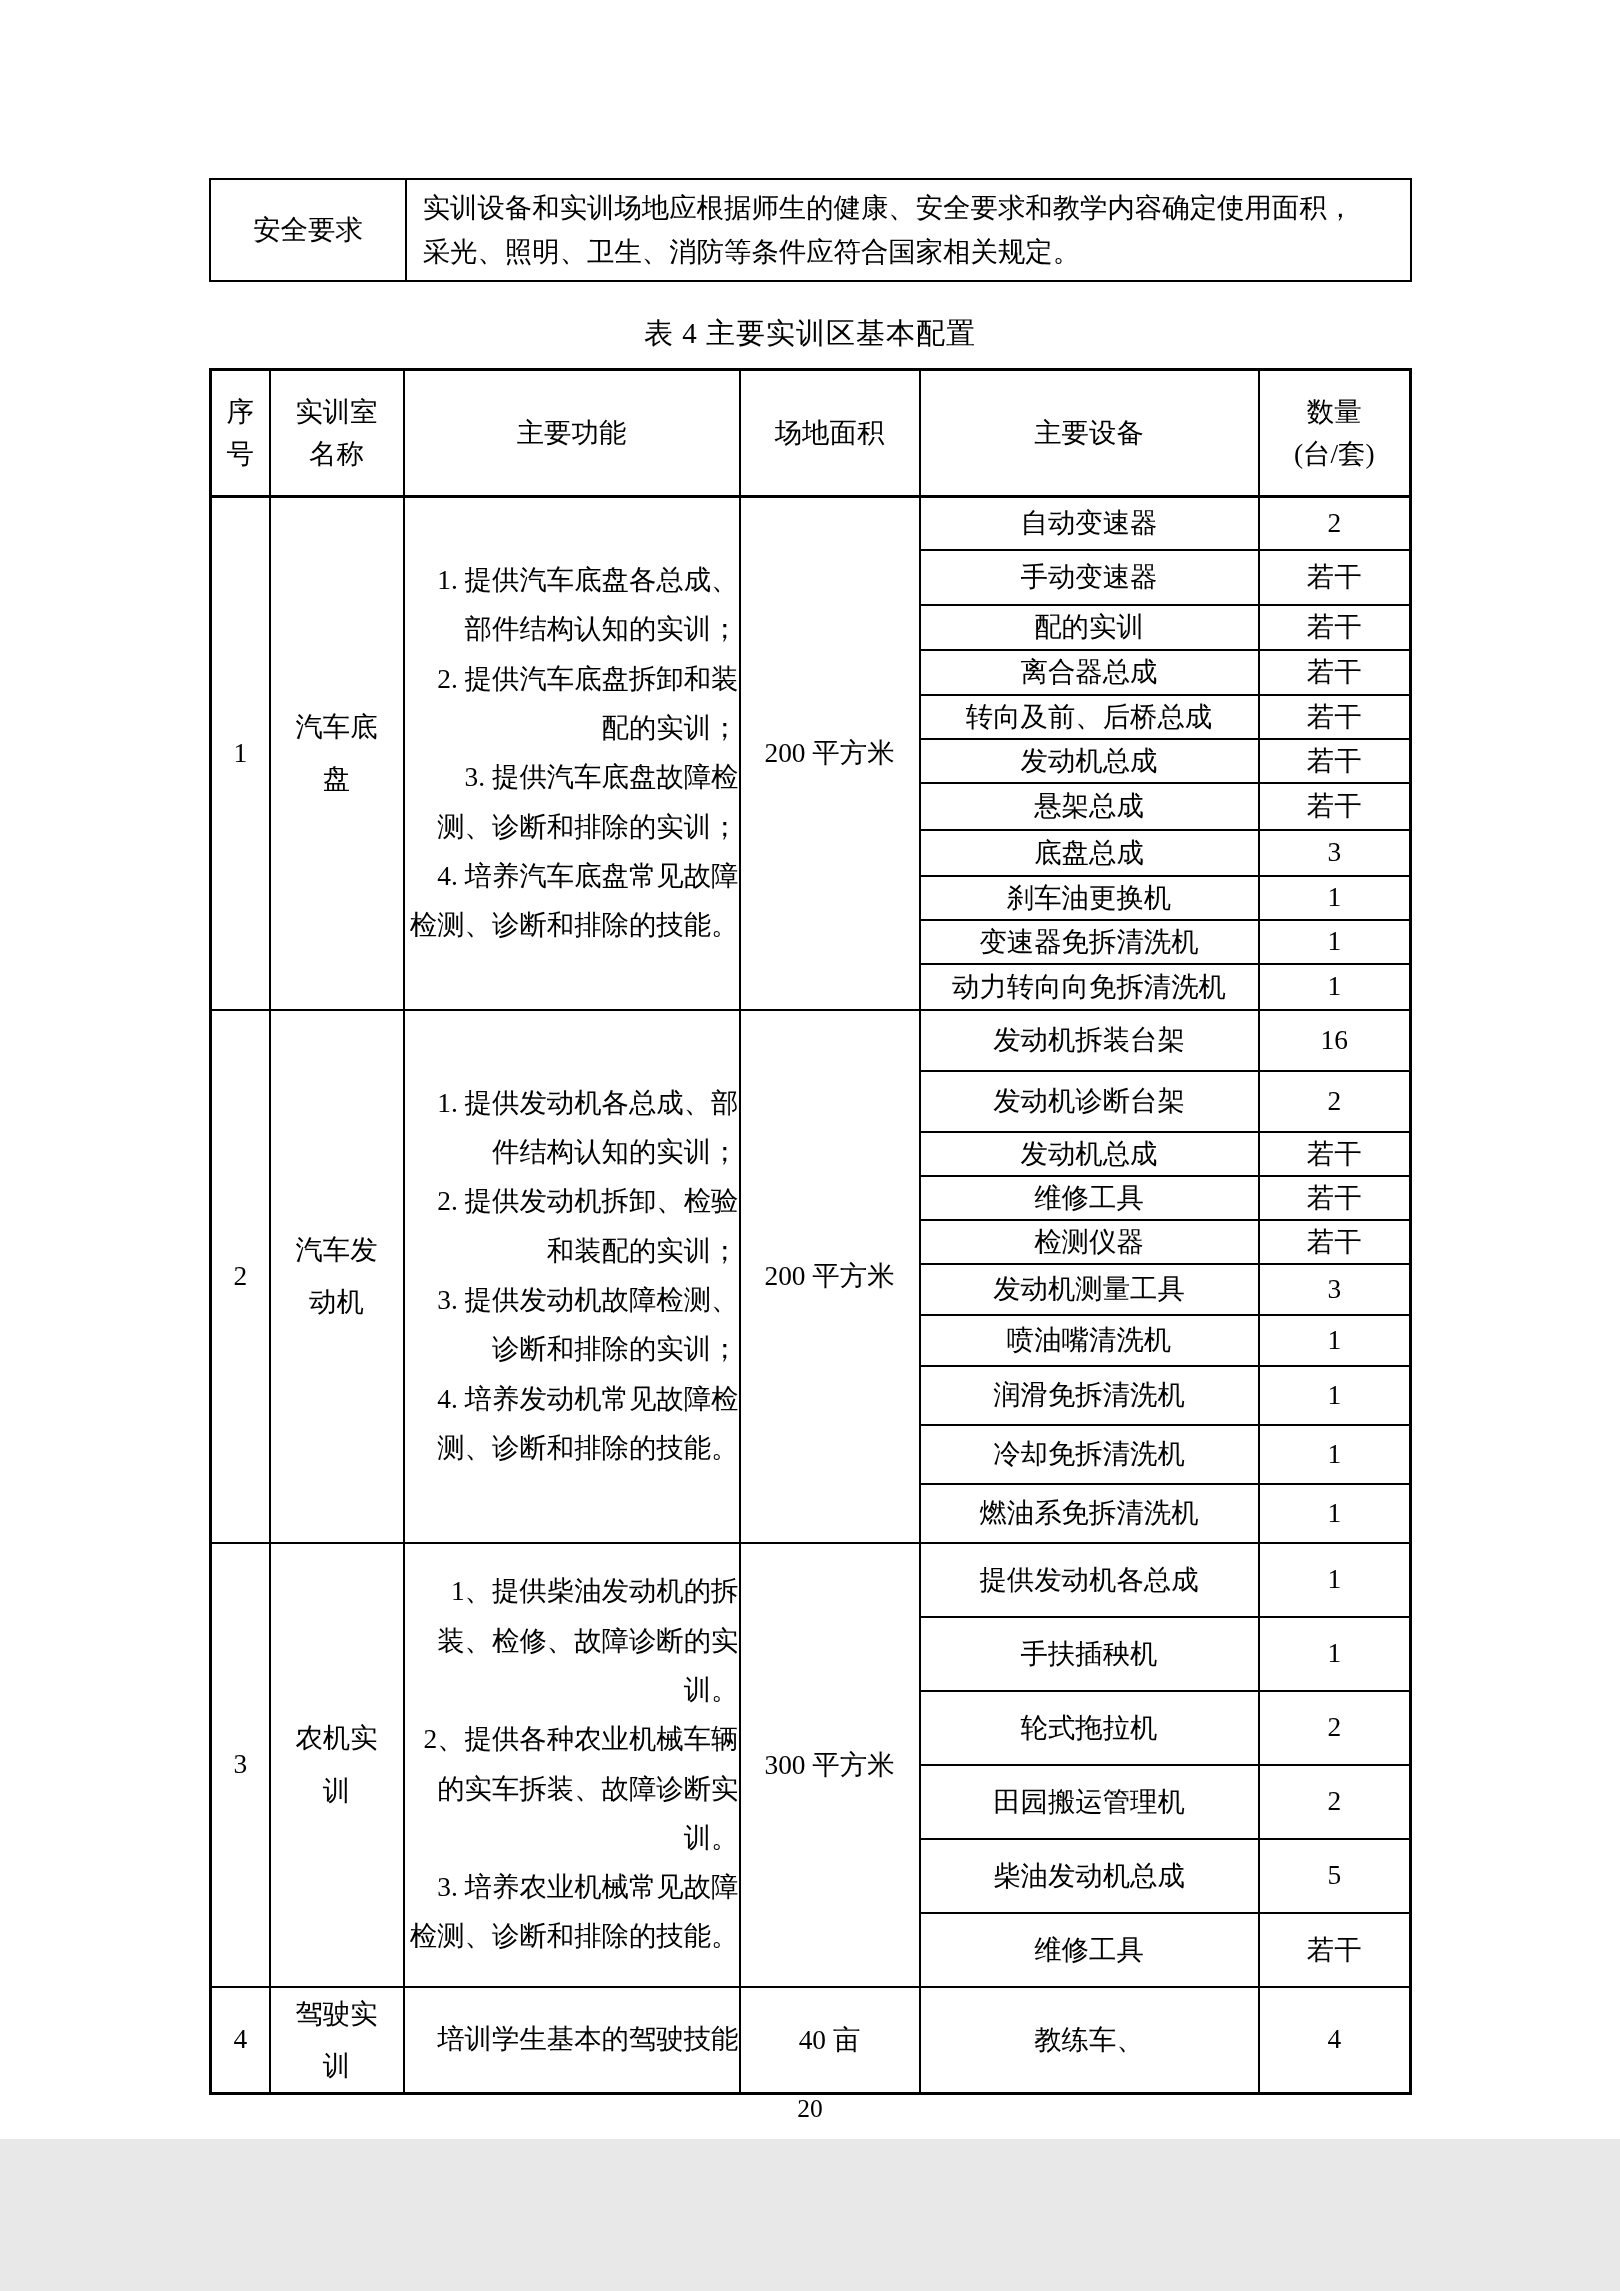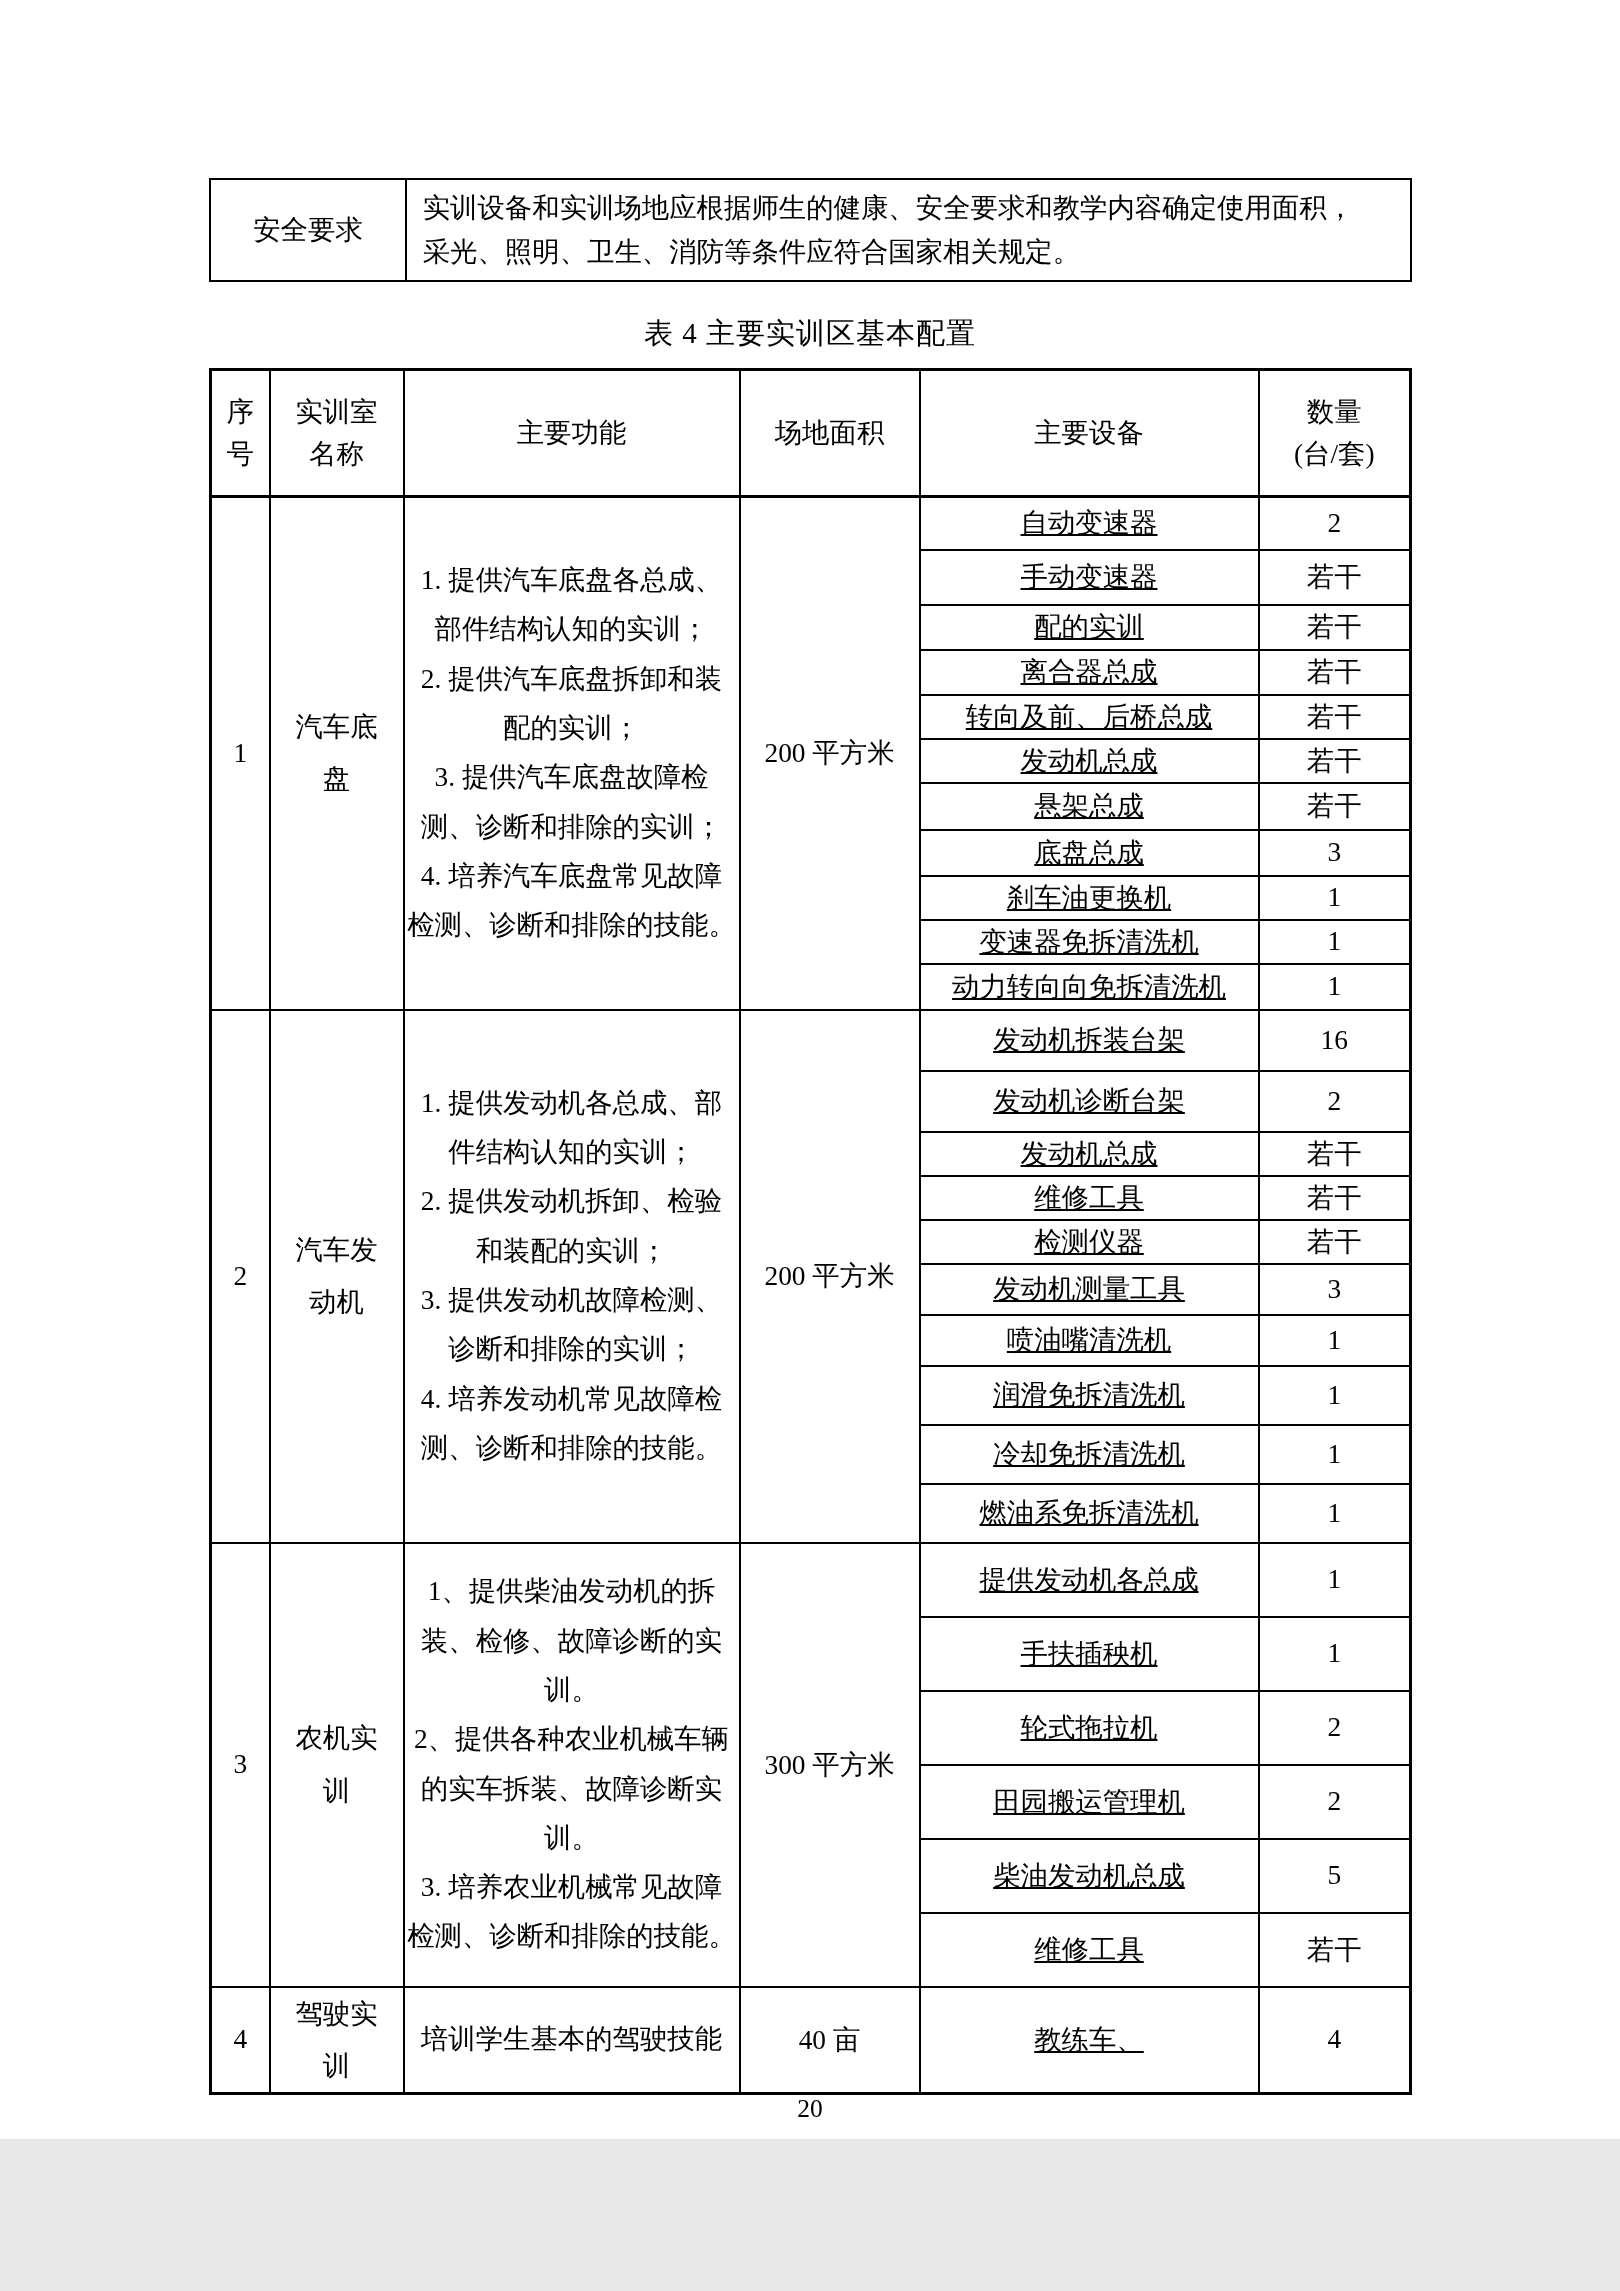--- a/index.html
+++ b/index.html
@@ -69,25 +69,25 @@
   .cell-center { text-align: center; }
   .room-cell {
     text-align: center;
     white-space: pre-line;
     line-height: 1.9;
   }
   .func-cell {
     font-size: 26.5px;
     line-height: 1.8;
     white-space: pre-line;
-    text-align: center;
+    text-align: right;
     padding: 5.9px 5.9px 5.9px 14.7px;
   }
   .area-cell { text-align: center; margin-left: 16px; }
-  .eq-name { text-align: center; text-decoration: underline; }
+  .eq-name { text-align: center; }
   .eq-qty { text-align: center; }
 
   .page-number {
     position: absolute;
     left: 0; top: 2094px;
     width: 100%;
     text-align: center;
     font-size: 25.5px;
   }
 </style>

